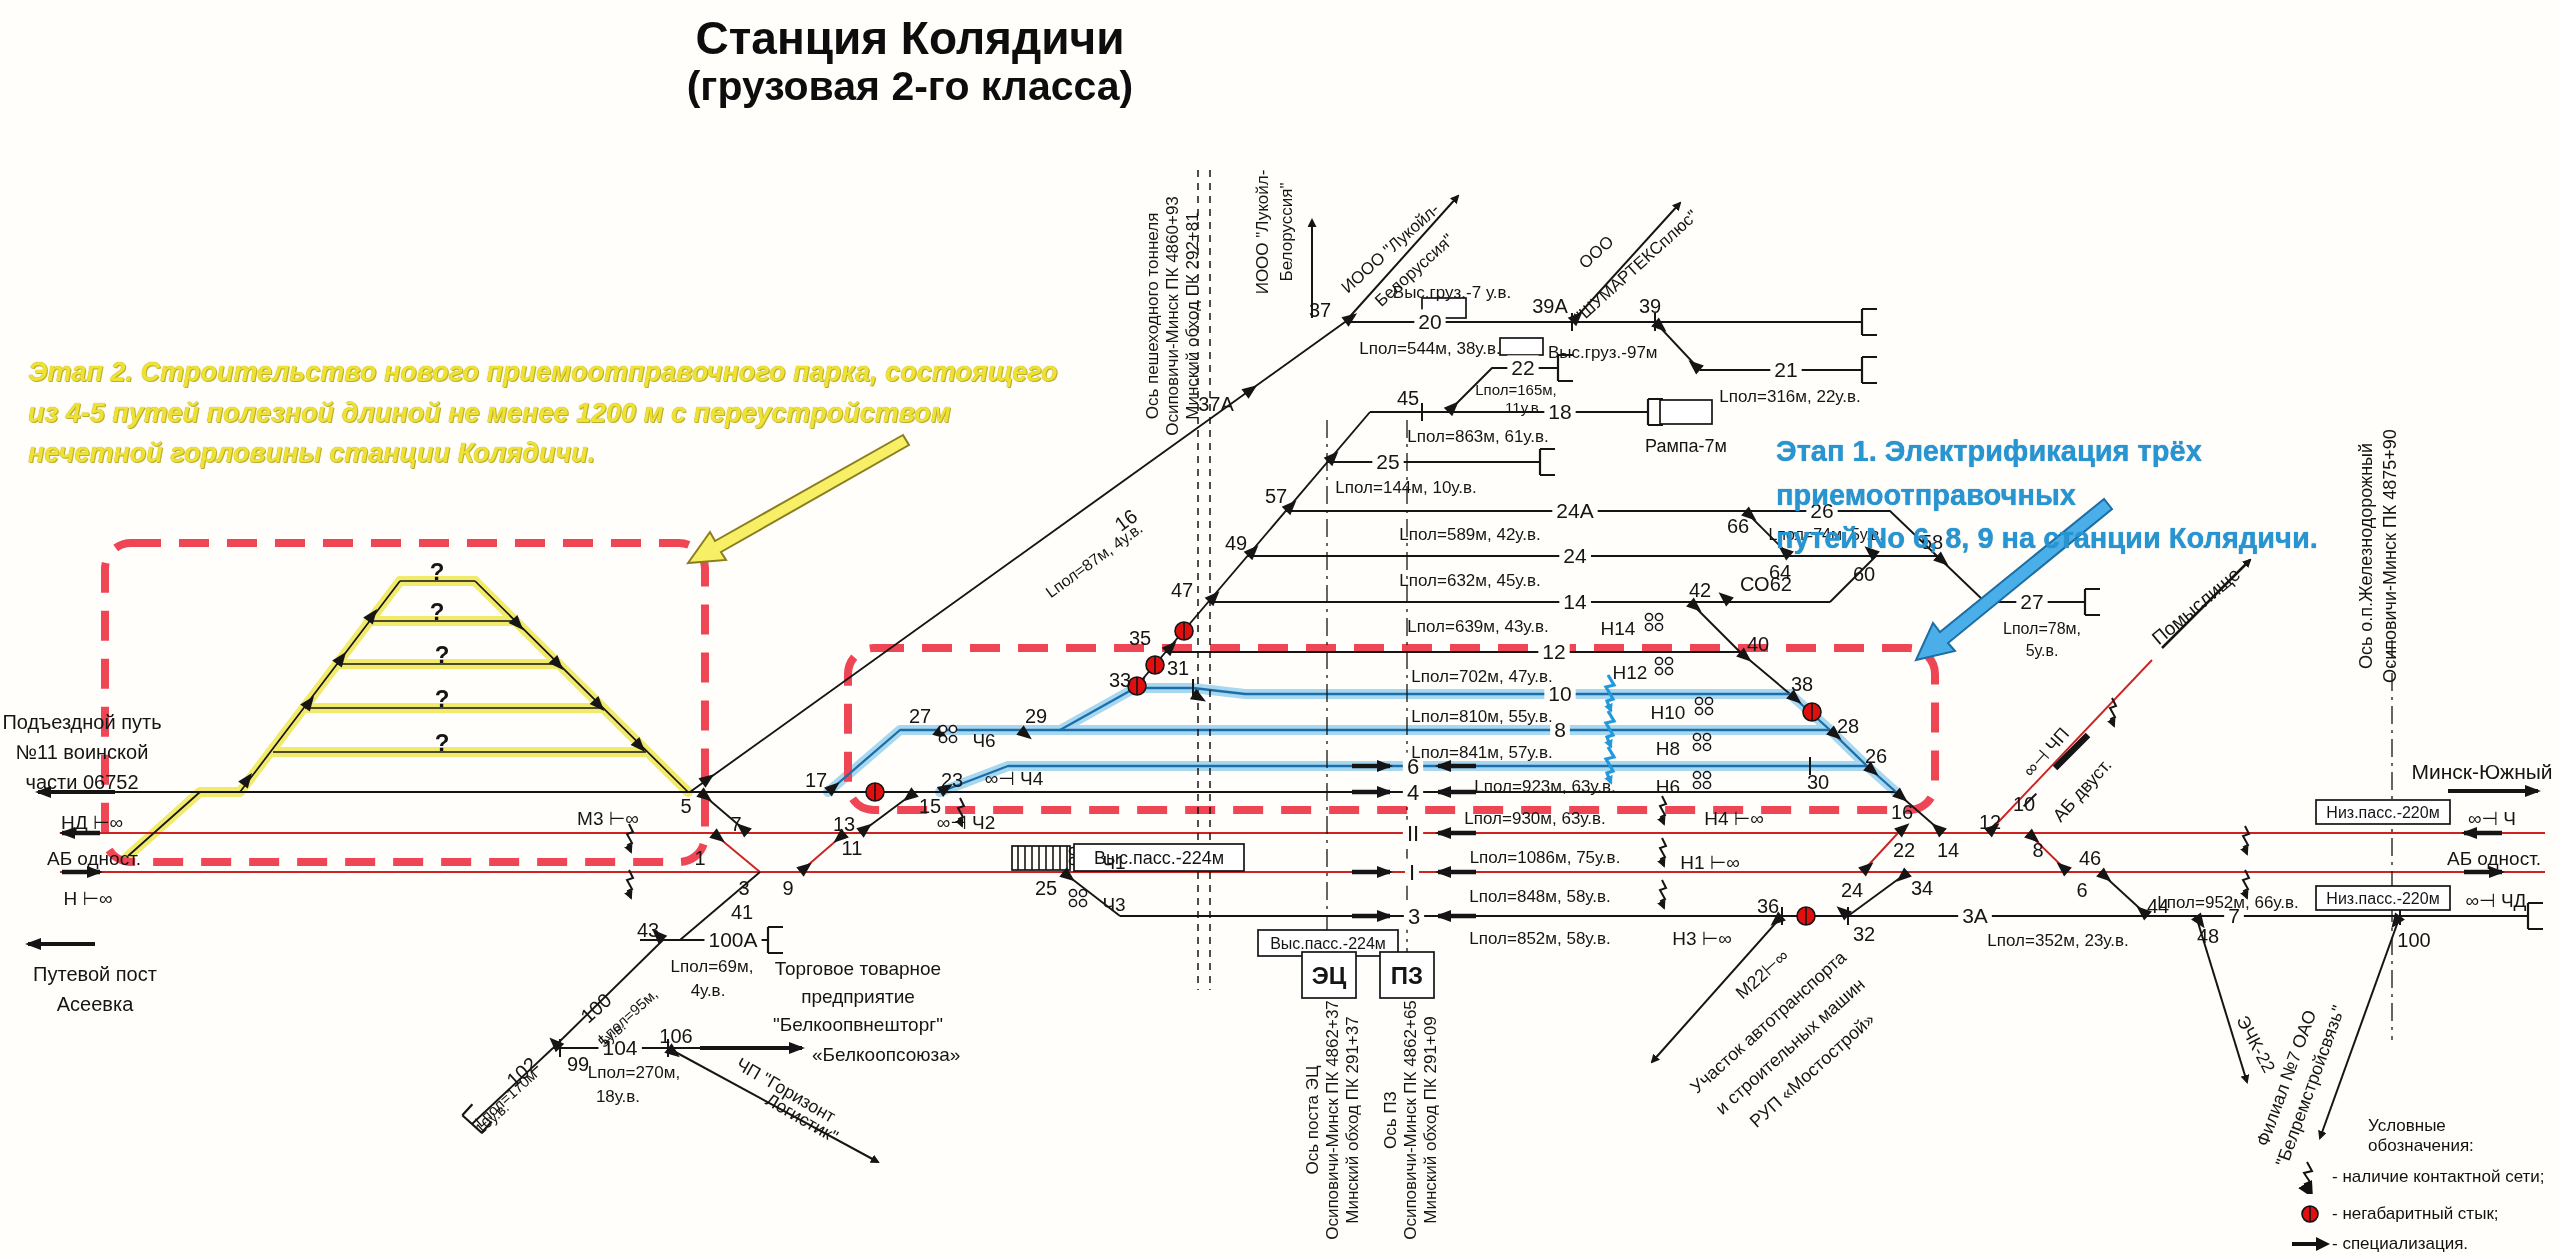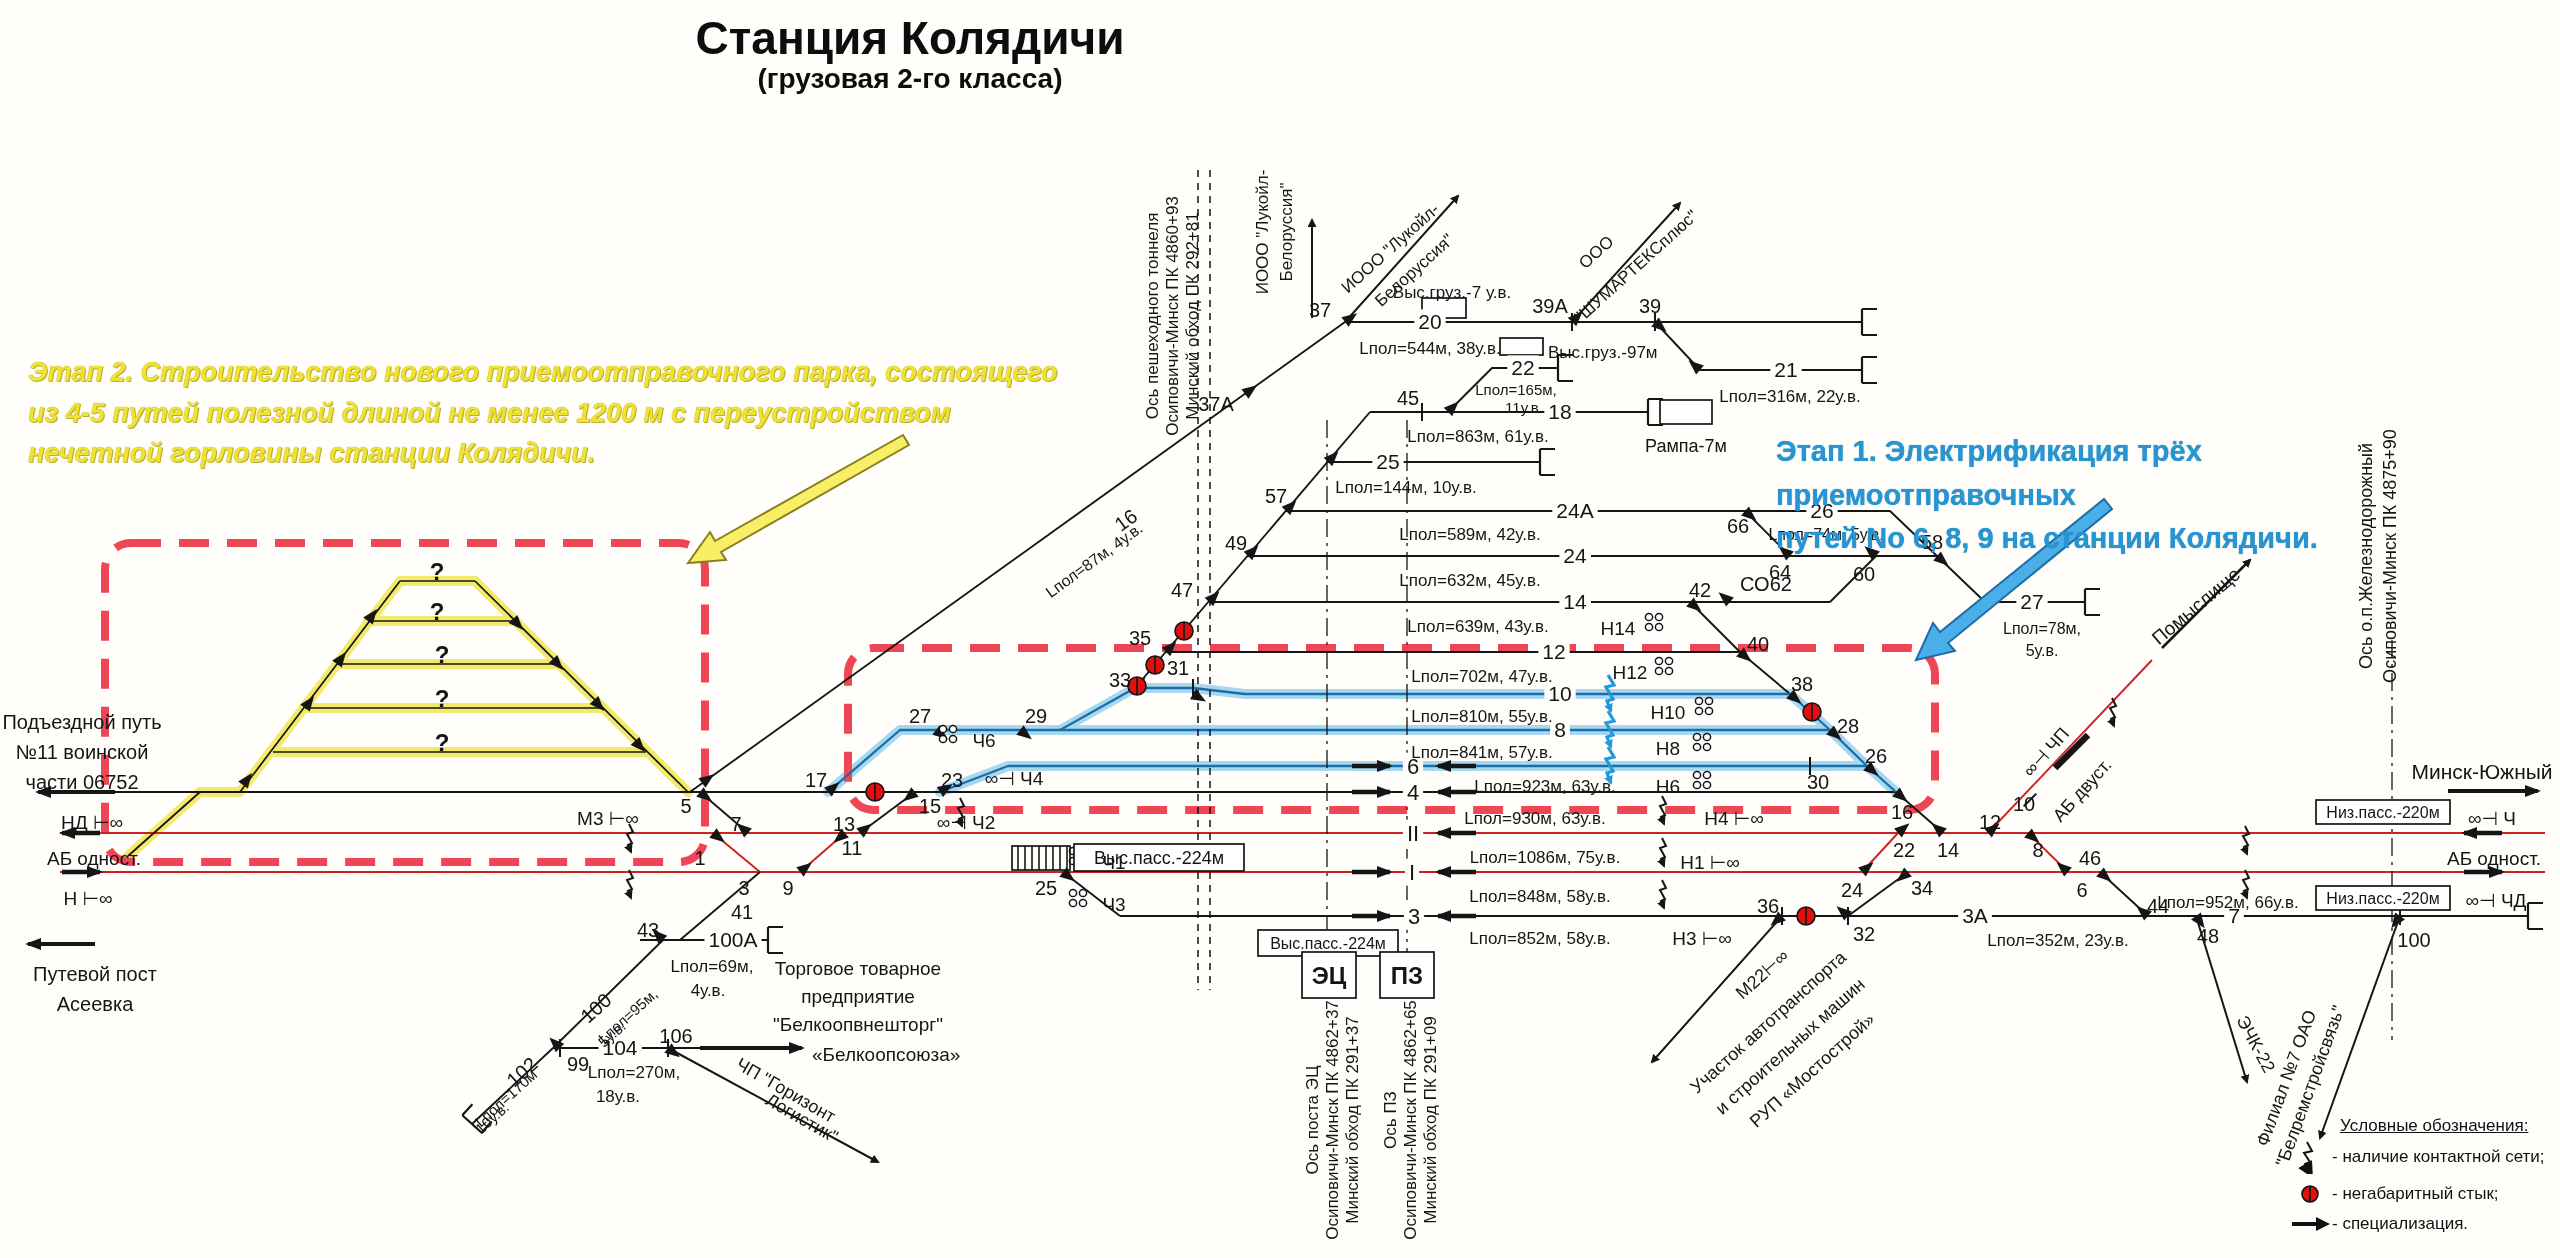--- a/index.html
+++ b/index.html
@@ -1,25 +1,25 @@
 <!DOCTYPE html>
 <html><head>
 <meta charset="utf-8">
 <style>
   html,body{margin:0;padding:0;background:#fff;font-family:"Liberation Sans",sans-serif;}
   #stage{position:relative;width:2560px;height:1258px;background:#fffefb;overflow:hidden;}
   #diagram{position:absolute;left:0;top:0;}
   .title{position:absolute;left:630px;top:14px;width:560px;text-align:center;font-weight:bold;color:#0d0d0d;line-height:1.08;}
   .title .l1{font-size:46px;letter-spacing:0px;display:block;text-align:center;}
-  .title .l2{font-size:28px;display:block;}
+  .title .l2{font-size:41px;display:block;}
   .note{position:absolute;font-weight:bold;line-height:1.5;}
   .note-yellow{left:28px;top:352px;width:1120px;font-size:27px;color:#efe232;text-shadow:0 0 1px #9f8f14, 1px 1px 0 #bfb23a;font-style:italic;}
   .note-blue{left:1740px;top:430px;width:640px;font-size:29px;color:#2795d2;text-shadow:0 0 1px #1873a8;margin-left:36px;}
   .legend{position:absolute;left:2288px;top:1116px;width:260px;font-size:17px;color:#111;}
-  .legend .lt{margin-left:52px;margin-bottom:4px;text-decoration:underline;}
+  .legend .lt{margin-left:80px;margin-bottom:4px;}
   .legend .row{display:flex;align-items:center;margin-bottom:9px;}
   .legend .sym{width:44px;display:flex;justify-content:center;}
   text{font-family:"Liberation Sans",sans-serif;}
 </style>
 </head>
 <body>
 <div id="stage">
 <svg id="diagram" width="2560" height="1258" viewBox="0 0 2560 1258">
       <defs>
         <marker id="mk" markerWidth="9" markerHeight="9" refX="7" refY="4.5" orient="auto" markerUnits="userSpaceOnUse">

